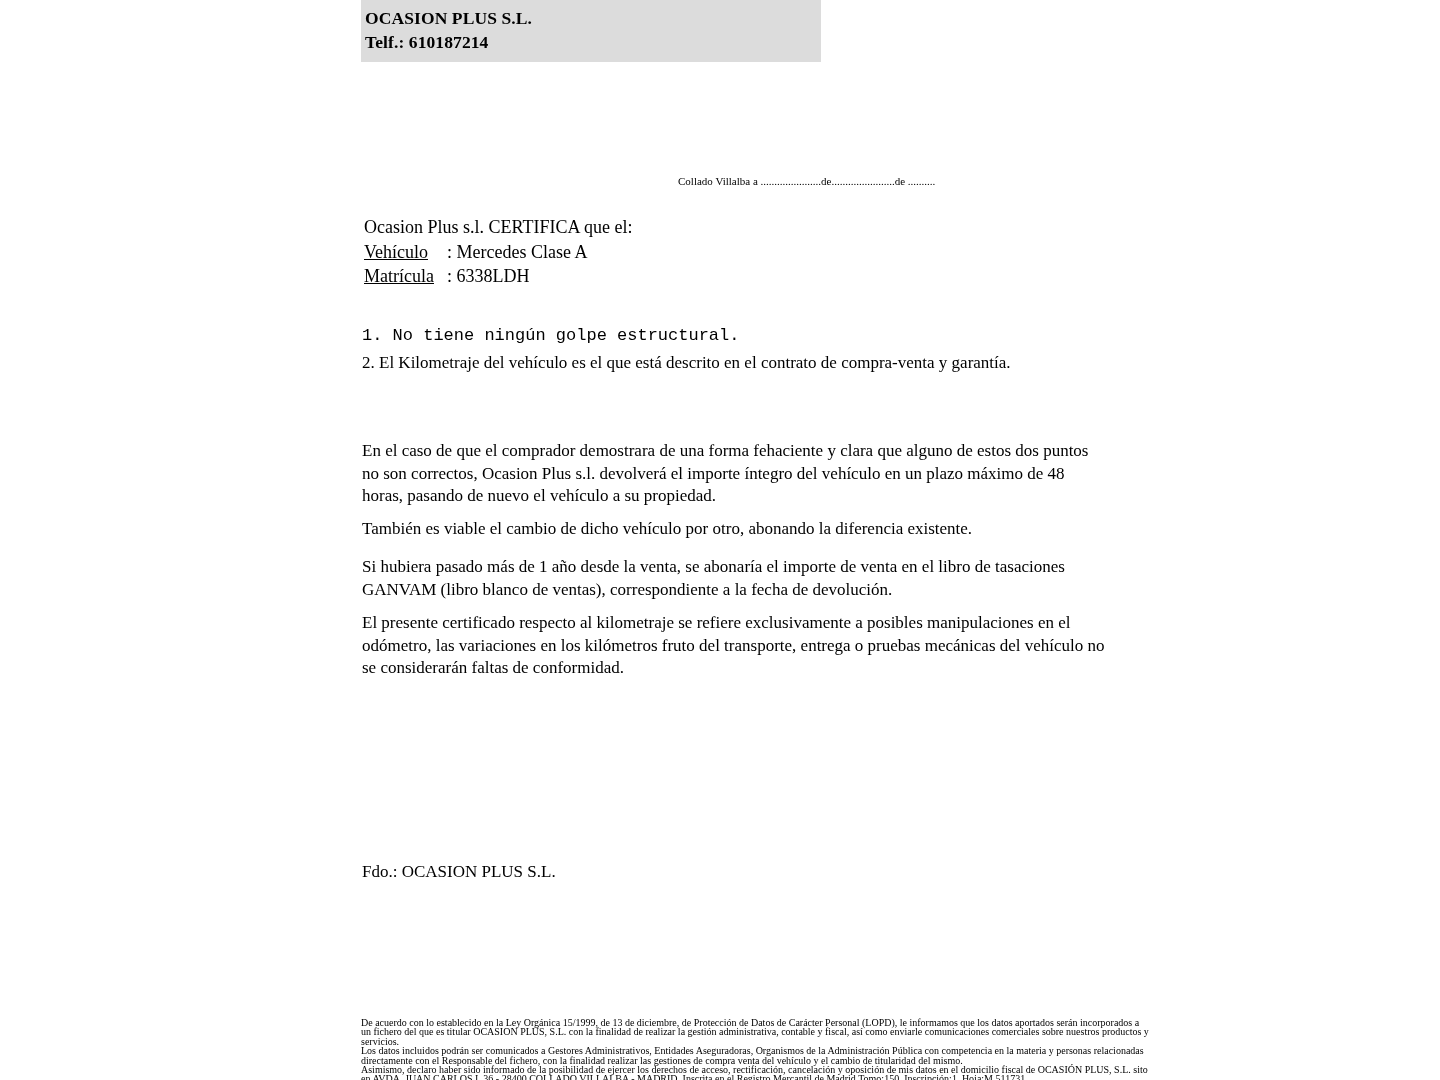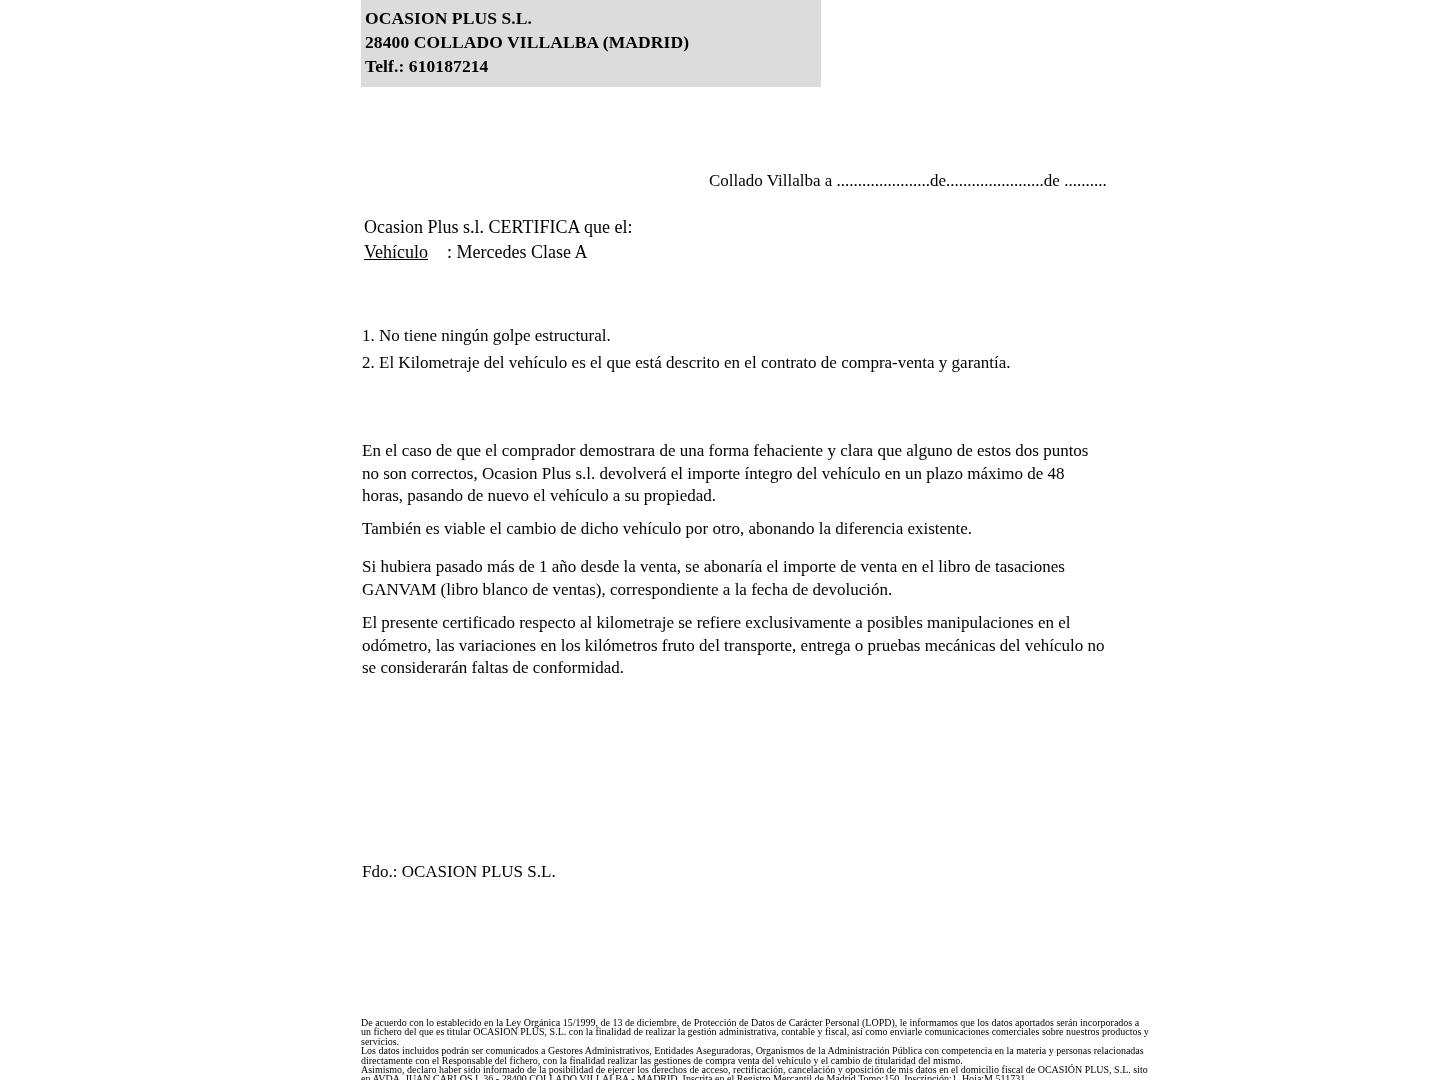--- a/index.html
+++ b/index.html
@@ -39,23 +39,23 @@
     font-weight: bold;
     font-size: 17.5px;
     line-height: 24.2px;
     letter-spacing: 0.1px;
     white-space: nowrap;
   }
 
   
   .datestamp {
     position: absolute;
-    left: 681px;
+    left: 650px;
     top: 170px;
-    font-size: 17px;
+    font-size: 11px;
     line-height: 22px;
     white-space: nowrap;
   }
 
   
   .certifies {
     position: absolute;
     left: 336px;
     top: 215px;
     font-size: 18px;
@@ -71,21 +71,21 @@
   }
 
   
   .point {
     position: absolute;
     left: 334px;
     font-size: 17px;
     line-height: 22px;
     white-space: nowrap;
   }
-  .point-1 { top: 325px; }
+  .point-1 { top: 325px; font-family: Liberation Mono, monospace; }
   .point-2 { top: 352px; }
 
   
   .para {
     position: absolute;
     left: 334px;
     font-size: 17px;
     line-height: 22.6px;
     width: 760px;
   }
@@ -118,30 +118,32 @@
     margin: 0;
   }
 </style>
 </head>
 <body>
 
 <div class="page">
 
   <div class="letterhead">
     <div class="line">OCASION PLUS S.L.</div>
-    <div class="line">28400 COLLADO VILLALBA (MADRID)</div>
     <div class="line">Telf.: 610187214</div>
   </div>
 
   <div class="datestamp">Collado Villalba a ......................de.......................de ..........</div>
 
   <div class="certifies">
     <div class="row">Ocasion Plus s.l. CERTIFICA que el:</div>
     <div class="row">
       <span class="label-u">Vehículo</span><span>: Mercedes Clase A</span>
+    </div>
+    <div class="row">
+      <span class="label-u">Matrícula</span><span>: 6338LDH</span>
     </div>
   </div>
 
   <div class="point point-1">1. No tiene ningún golpe estructural.</div>
   <div class="point point-2">2. El Kilometraje del vehículo es el que está descrito en el contrato de compra-venta y garantía.</div>
 
   <div class="para para-1">En el caso de que el comprador demostrara de una forma fehaciente y clara que alguno de estos dos puntos no son correctos, Ocasion Plus s.l. devolverá el importe íntegro del vehículo en un plazo máximo de 48 horas, pasando de nuevo el vehículo a su propiedad.</div>
   <div class="para para-2">También es viable el cambio de dicho vehículo por otro, abonando la diferencia existente.</div>
   <div class="para para-3">Si hubiera pasado más de 1 año desde la venta, se abonaría el importe de venta en el libro de tasaciones GANVAM (libro blanco de ventas), correspondiente a la fecha de devolución.</div>
   <div class="para para-4">El presente certificado respecto al kilometraje se refiere exclusivamente a posibles manipulaciones en el odómetro, las variaciones en los kilómetros fruto del transporte, entrega o pruebas mecánicas del vehículo no se considerarán faltas de conformidad.</div>

